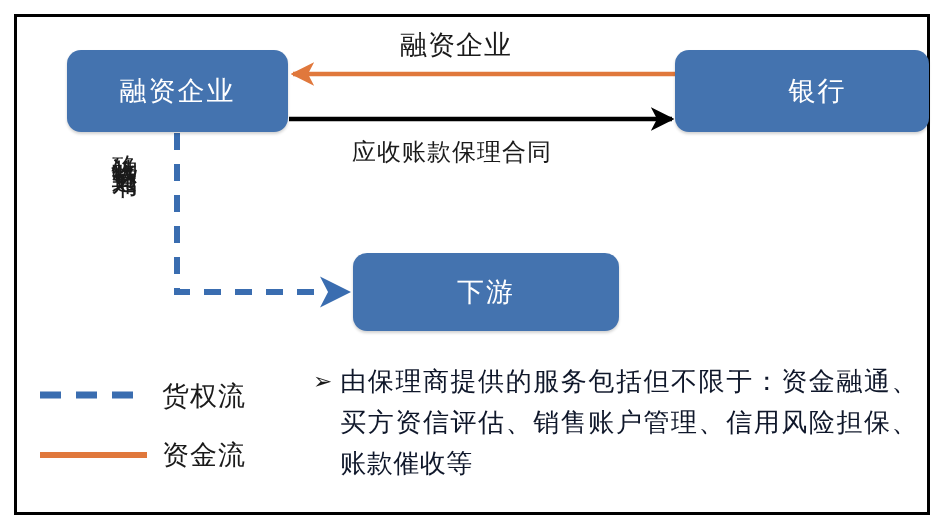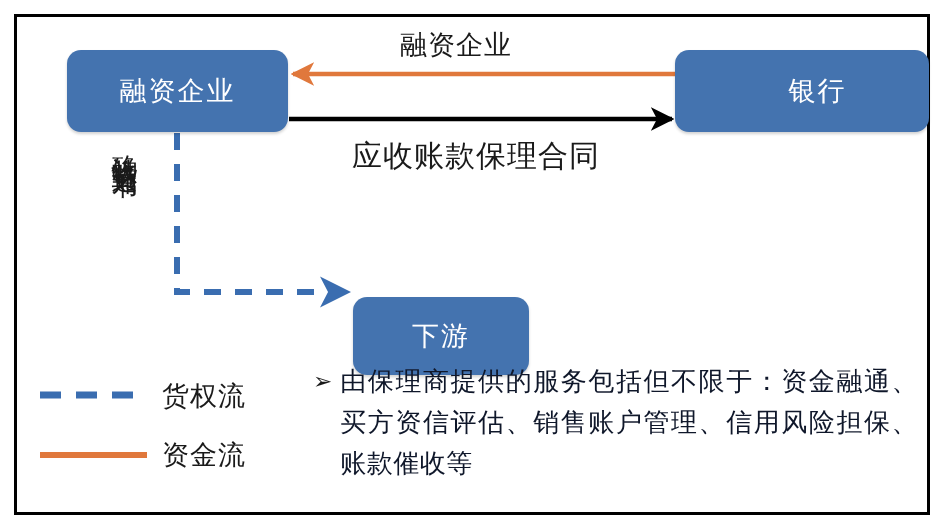--- a/index.html
+++ b/index.html
@@ -40,35 +40,35 @@
     display: flex;
     align-items: center;
     justify-content: center;
     color: #ffffff;
     font-size: 27px;
     letter-spacing: 2px;
     box-shadow: 0 2px 3px rgba(0,0,0,0.18);
   }
   #box-financing { left: 67px; top: 50px; width: 221px; height: 82px; }
   #box-bank      { left: 675px; top: 50px; width: 223px; height: 82px; padding-left: 31px; }
-  #box-downstream{ left: 353px; top: 253px; width: 176px; height: 78px; margin-top: 44px; }
+  #box-downstream{ left: 353px; top: 253px; width: 266px; height: 78px; }
 
   .edge-label {
     position: absolute;
     color: #1a1a1a;
     white-space: nowrap;
   }
   #label-payment {
     left: 400px; top: 27px;
     font-size: 27px;
     letter-spacing: 1px;
   }
   #label-contract {
     left: 352px; top: 136px;
-    font-size: 30px;
+    font-size: 24px;
     letter-spacing: 1px;
   }
 
   #label-vertical {
     position: absolute;
     left: 106px;
     top: 134px;
     width: 34px;
     font-size: 26px;
     line-height: 31px;

